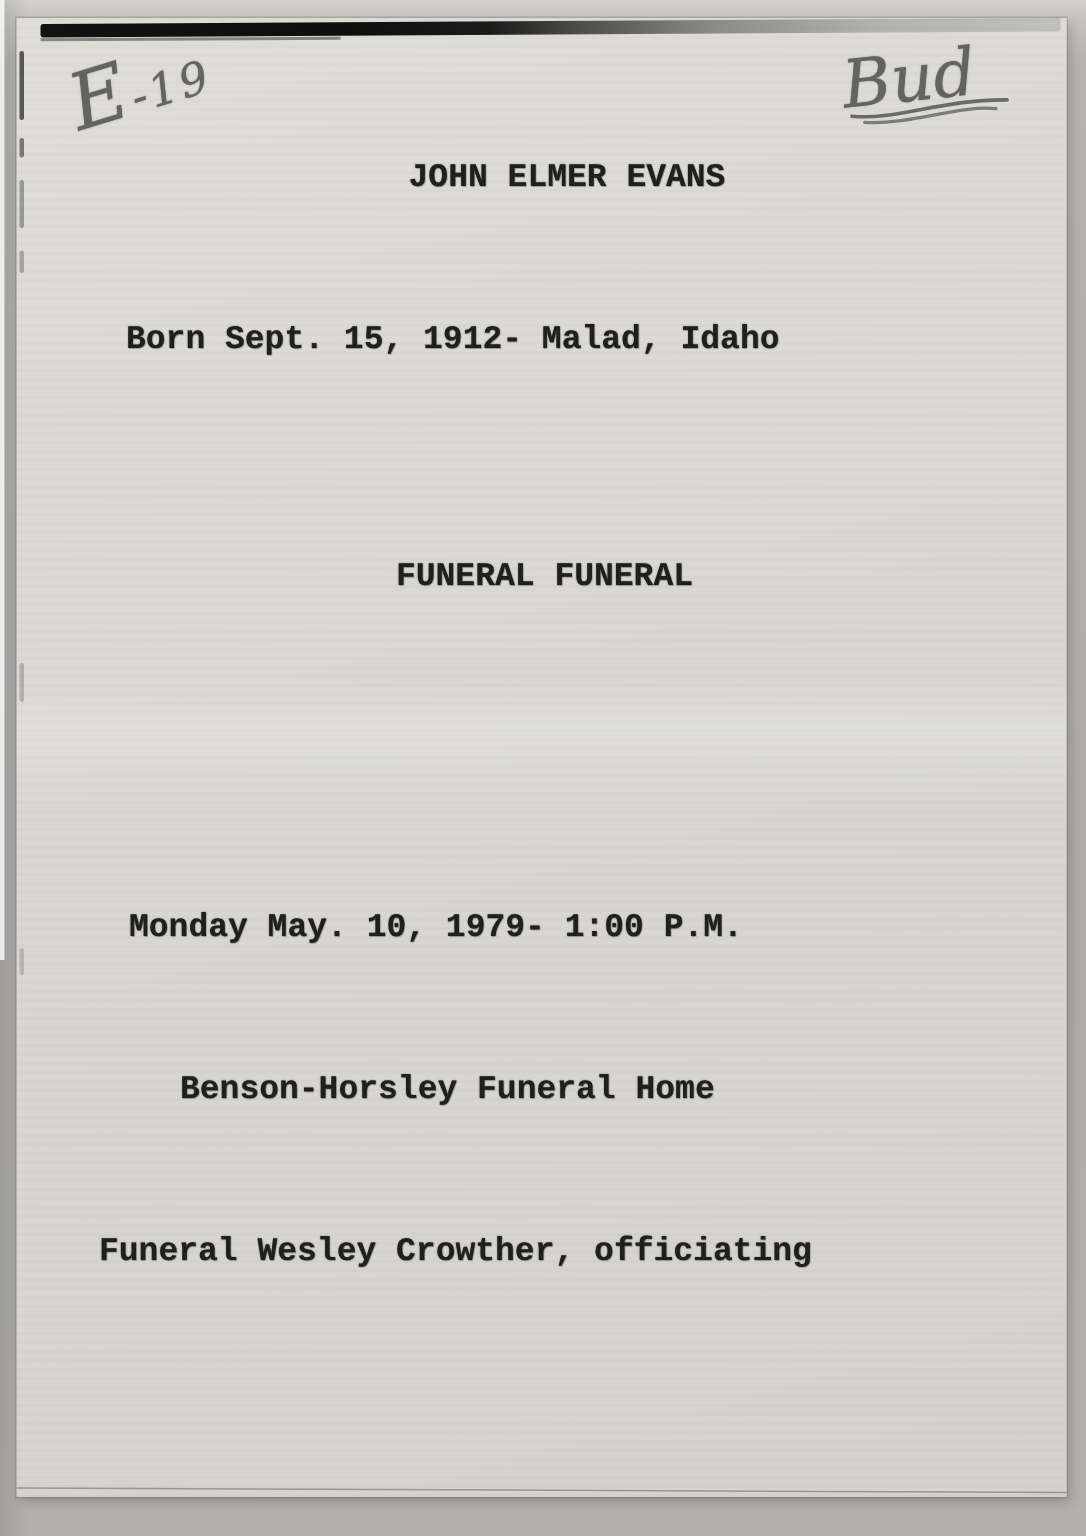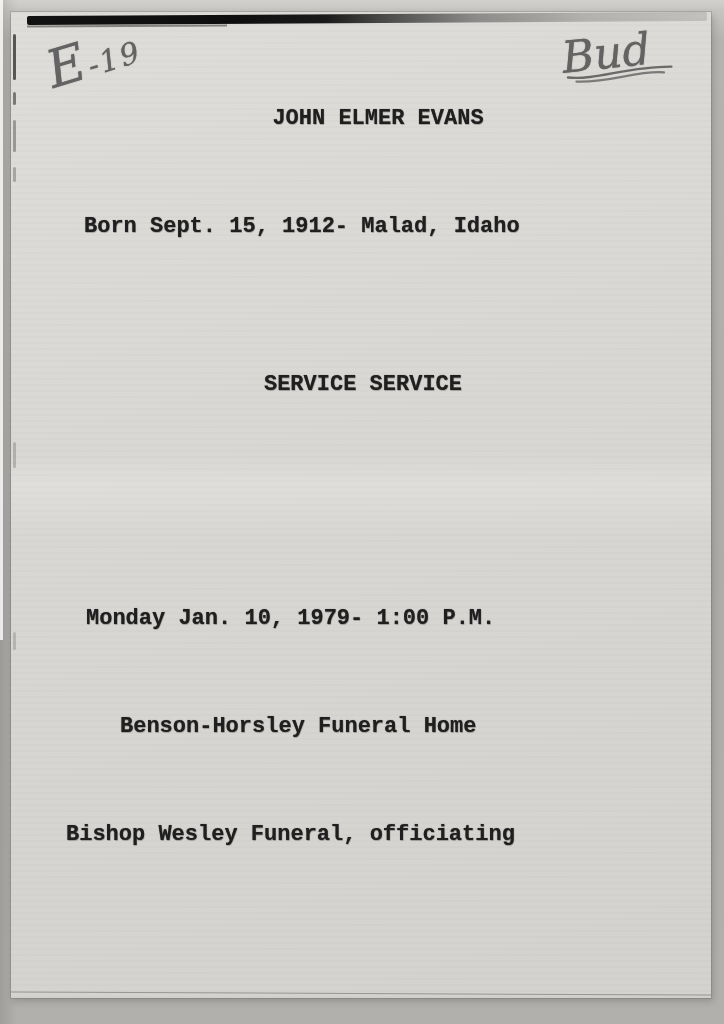--- a/index.html
+++ b/index.html
@@ -107,26 +107,26 @@
       <svg class="bud-underline" width="112" height="16" viewBox="0 0 112 16">
         <path d="M2,6 C30,12 62,1 106,6" fill="none" stroke="#6a6a6a" stroke-width="2.4" stroke-linecap="round"></path>
         <path d="M10,11 C42,16 72,6 98,11" fill="none" stroke="#6a6a6a" stroke-width="2.2" stroke-linecap="round" opacity="0.85"></path>
       </svg>
     </div>
 
     <div class="content">
       <div class="line-name">JOHN ELMER EVANS</div>
       <div class="line-born">Born Sept. 15, 1912- Malad, Idaho</div>
 
-      <div class="heading heading-funeral">SERVICE SERVICE</div>
+      <div class="heading heading-funeral">FUNERAL FUNERAL</div>
 
       <div class="venue">
-        <div class="line-datetime">Monday Jan. 10, 1979- 1:00 P.M.</div>
+        <div class="line-datetime">Monday May. 10, 1979- 1:00 P.M.</div>
         <div class="line-home">Benson-Horsley Funeral Home</div>
-        <div class="line-officiant">Bishop Wesley Funeral, officiating</div>
+        <div class="line-officiant">Funeral Wesley Crowther, officiating</div>
       </div>
 
       
 
       
 
       
 
       
 

